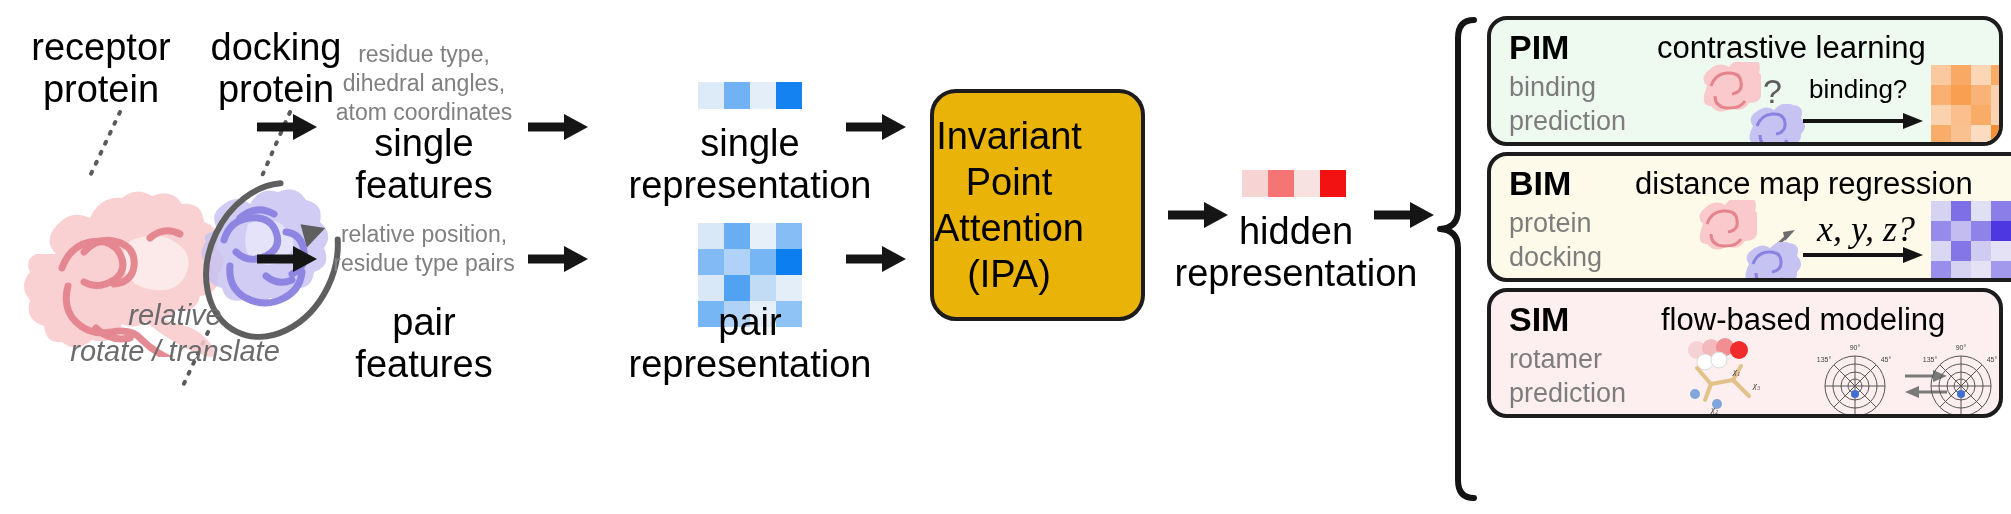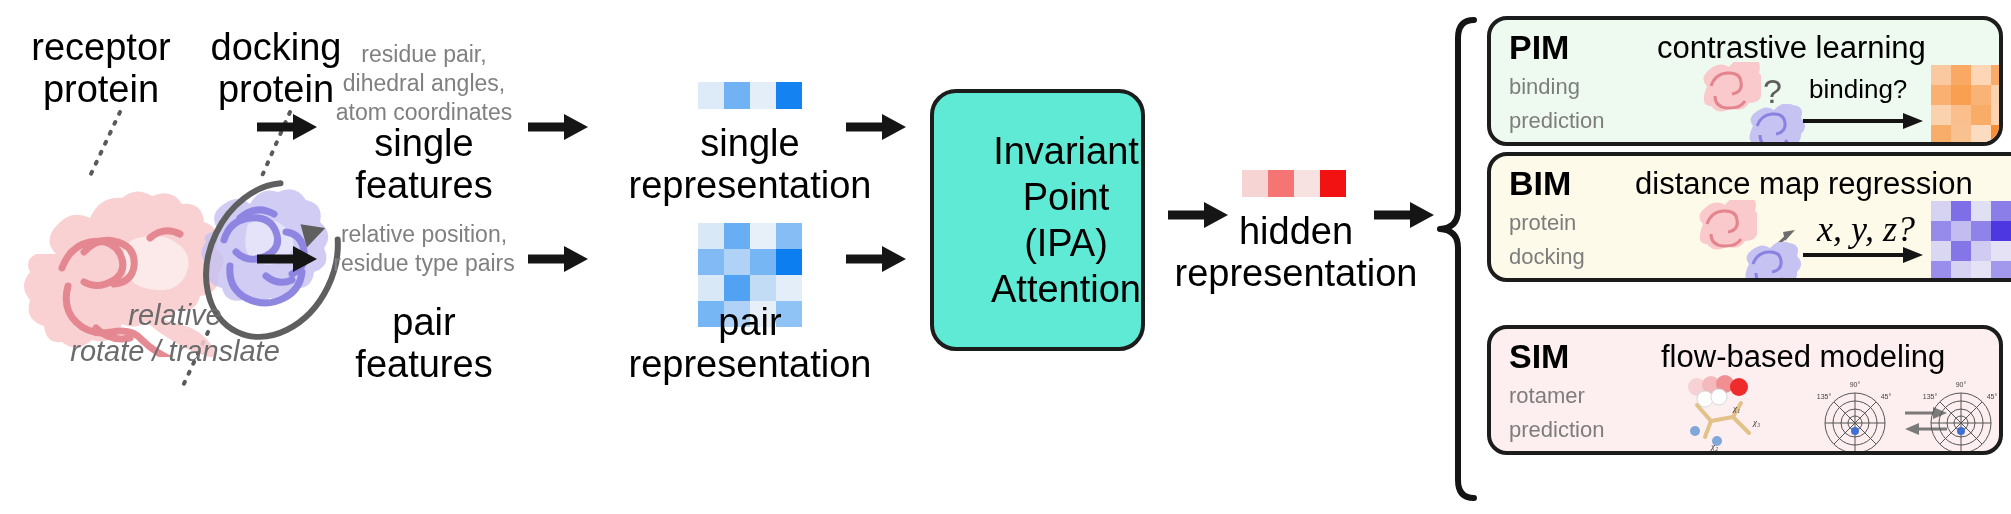--- a/index.html
+++ b/index.html
@@ -14,21 +14,21 @@
   .ital{font-style:italic;color:#6b6b6b;font-size:29px;line-height:36px;text-align:center;}
   
   .grid{display:grid;gap:0;}
   .cell{width:100%;height:100%;}
   
   .panel{
     position:absolute;border:4px solid #1c1c1c;border-radius:20px;
     box-sizing:border-box;overflow:hidden;
   }
   .panel-tag{font-size:34px;font-weight:bold;color:#000;}
-  .panel-desc{font-size:22px;color:#7d7d7d;line-height:34px;}
+  .panel-desc{font-size:27px;color:#7d7d7d;line-height:34px;}
   .panel-head{font-size:31px;color:#000;}
   .mathlbl{font-family:"Liberation Serif", serif;font-style:italic;font-size:36px;color:#000;}
   .plainlbl{font-size:26px;color:#000;}
 </style>
 </head>
 <body>
 
 <div class="abs ttl" style="left:6px;top:26px;width:190px;">
   <div>receptor</div>
   <div>protein</div>
@@ -98,21 +98,21 @@
   <path d="M0 17 L40 17" stroke="#151515" stroke-width="9"></path>
   <path d="M36 4 L60 17 L36 30 Z" fill="#151515"></path>
 </svg>
 
 <svg class="abs" style="left:257px;top:242px;" width="62" height="34" viewBox="0 0 62 34">
   <path d="M0 17 L40 17" stroke="#151515" stroke-width="9"></path>
   <path d="M36 4 L60 17 L36 30 Z" fill="#151515"></path>
 </svg>
 
 <div class="abs sub" style="left:324px;top:40px;width:200px;">
-  <div>residue pair,</div>
+  <div>residue type,</div>
   <div>dihedral angles,</div>
   <div>atom coordinates</div>
 </div>
 <div class="abs ttl" style="left:324px;top:122px;width:200px;">
   <div>single</div>
   <div>features</div>
 </div>
 
 <div class="abs sub" style="left:324px;top:220px;width:200px;">
   <div>relative position,</div>
@@ -168,28 +168,28 @@
 
 <svg class="abs" style="left:846px;top:110px;" width="62" height="34" viewBox="0 0 62 34">
   <path d="M0 17 L40 17" stroke="#151515" stroke-width="9"></path>
   <path d="M36 4 L60 17 L36 30 Z" fill="#151515"></path>
 </svg>
 <svg class="abs" style="left:846px;top:242px;" width="62" height="34" viewBox="0 0 62 34">
   <path d="M0 17 L40 17" stroke="#151515" stroke-width="9"></path>
   <path d="M36 4 L60 17 L36 30 Z" fill="#151515"></path>
 </svg>
 
-<div class="abs" id="ipa-box" style="left:930px;top:89px;width:215px;height:262px;border:4px solid #1c1c1c;
-            border-radius:26px;box-sizing:border-box;background:#5eead4;
-            display:flex;align-items:center;justify-content:flex-end;">
+<div class="abs" id="ipa-box" style="left:930px;top:89px;width:215px;height:232px;border:4px solid #1c1c1c;
+            border-radius:26px;box-sizing:border-box;background:#eab308;
+            display:flex;align-items:center;justify-content:flex-start;">
   <div style="text-align:center;font-size:38px;line-height:46px;color:#000;">
     <div>Invariant</div>
     <div>Point</div>
+    <div>Attention</div>
     <div>(IPA)</div>
-    <div>Attention</div>
   </div>
 </div>
 
 <svg class="abs" style="left:1168px;top:198px;" width="62" height="34" viewBox="0 0 62 34">
   <path d="M0 17 L40 17" stroke="#151515" stroke-width="9"></path>
   <path d="M36 4 L60 17 L36 30 Z" fill="#151515"></path>
 </svg>
 
 <div class="abs grid" id="heat-hidden" style="left:1242px;top:170px;width:104px;height:27px;grid-template-columns:repeat(4,1fr);">
     <div class="cell" style="background: rgb(247, 212, 212);"></div>
@@ -314,21 +314,21 @@
       <div class="cell" style="background: rgb(133, 118, 232);"></div>
       <div class="cell" style="background: rgb(207, 203, 241);"></div>
       <div class="cell" style="background: rgb(228, 226, 244);"></div>
       <div class="cell" style="background: rgb(153, 142, 235);"></div>
       <div class="cell" style="background: rgb(214, 211, 242);"></div>
       <div class="cell" style="background: rgb(228, 226, 244);"></div>
       <div class="cell" style="background: rgb(163, 153, 236);"></div>
     </div>
 </div>
 
-<div class="panel" style="left:1487px;top:288px;width:516px;height:130px;background:#fdeef0;margin-top:37px;">
+<div class="panel" style="left:1487px;top:288px;width:516px;height:130px;background:#fdeef0;">
   <div class="abs panel-tag" style="left:18px;top:8px;">SIM</div>
   <div class="abs panel-head" style="left:170px;top:10px;">flow-based modeling</div>
   <div class="abs panel-desc" style="left:18px;top:50px;">
     <div>rotamer</div>
     <div>prediction</div>
   </div>
 
   <svg class="abs" style="left:190px;top:46px;" width="128" height="82" viewBox="0 0 128 82">
     <g>
       <circle cx="16" cy="12" r="9" fill="#f6d2d4"></circle>

